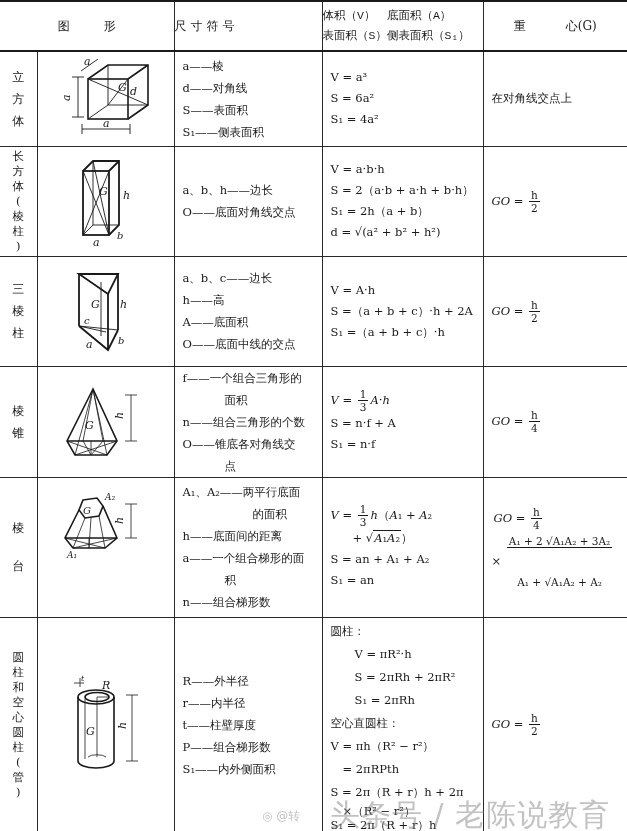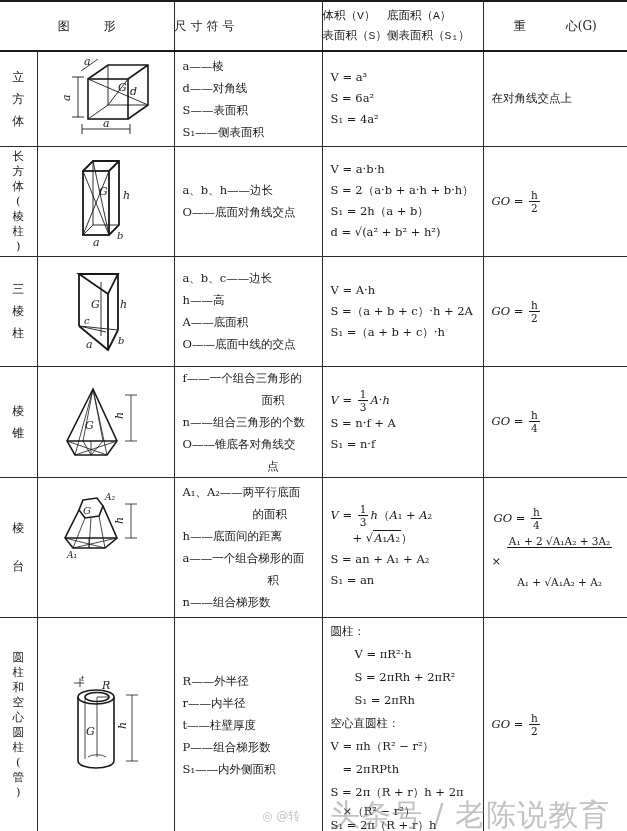--- a/index.html
+++ b/index.html
@@ -17,21 +17,21 @@
   .col-form { width:161px; } .col-cg { width:144px; }
   .hdr-fig { text-align:center; letter-spacing:34px; padding-left:34px !important; }
   .hdr-sym { text-align:left; letter-spacing:4px; }
   .hdr-form { text-align:left; line-height:20px; font-size:11.5px !important;font-family:Liberation Mono, monospace; }
   .hdr-cg { text-align:center; }
   .hdr-cg span.gap { display:inline-block; width:40px; }
   .name { text-align:center; font-size:12px; line-height:22px; writing-mode:horizontal-tb; }
   .name .v { display:block; }
   .name.tight { line-height:15px; font-size:11.5px; }
   .sym { font-size:11.5px; line-height:22px; padding-left:8px !important; }
-  .sym .ind2 { padding-left:42px; display:block;text-align:center; }
+  .sym .ind2 { padding-left:42px; display:block; }
   .form { font-size:11.5px; line-height:21px; padding-left:8px !important; font-style:normal; }
   .form i { font-style:italic; }
   .cg { font-size:11.5px; padding-left:8px !important; }
   .frac { display:inline-flex; flex-direction:column; vertical-align:middle; text-align:center; font-size:10.5px; line-height:12px; margin:0 2px; }
   .frac .n { border-bottom:1px solid #1a1a1a; padding:0 2px; }
   .fig { text-align:center; }
   .fig svg { display:block; margin:0 auto; }
   .watermark { position:absolute; left:330px; top:795px; font-family:"DejaVu Sans","Liberation Sans",sans-serif;
     font-size:30px; color:rgba(120,120,120,0.45); letter-spacing:1px; white-space:nowrap; pointer-events:none; }
   .watermark2 { position:absolute; left:262px; top:808px; font-family:"DejaVu Sans","Liberation Sans",sans-serif;

